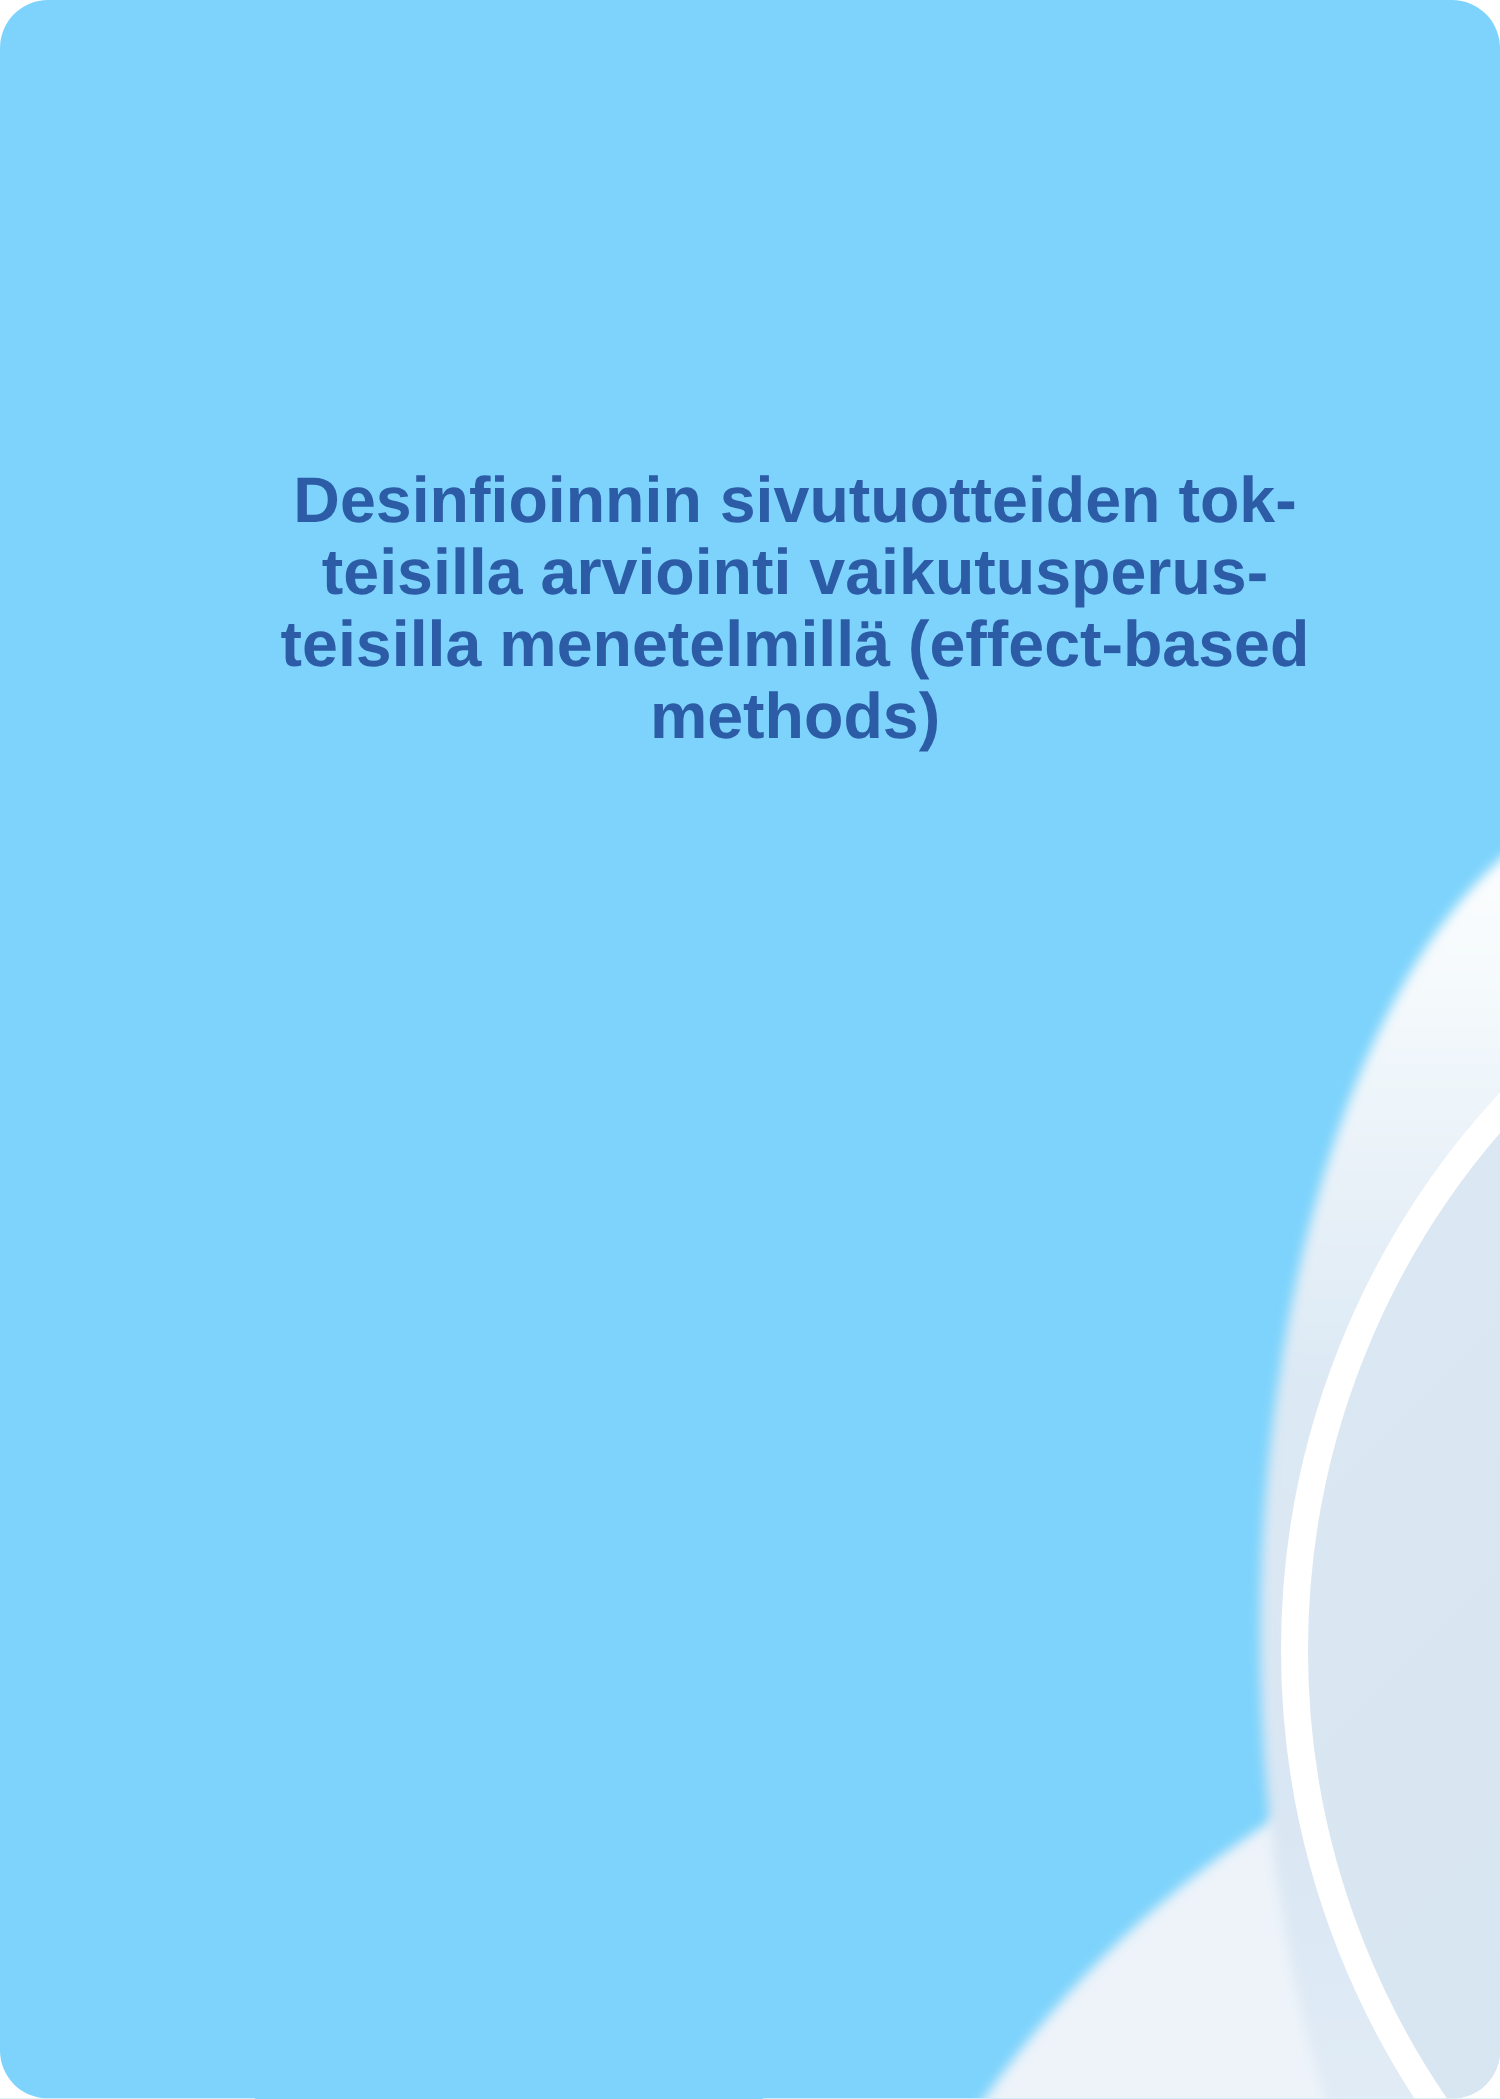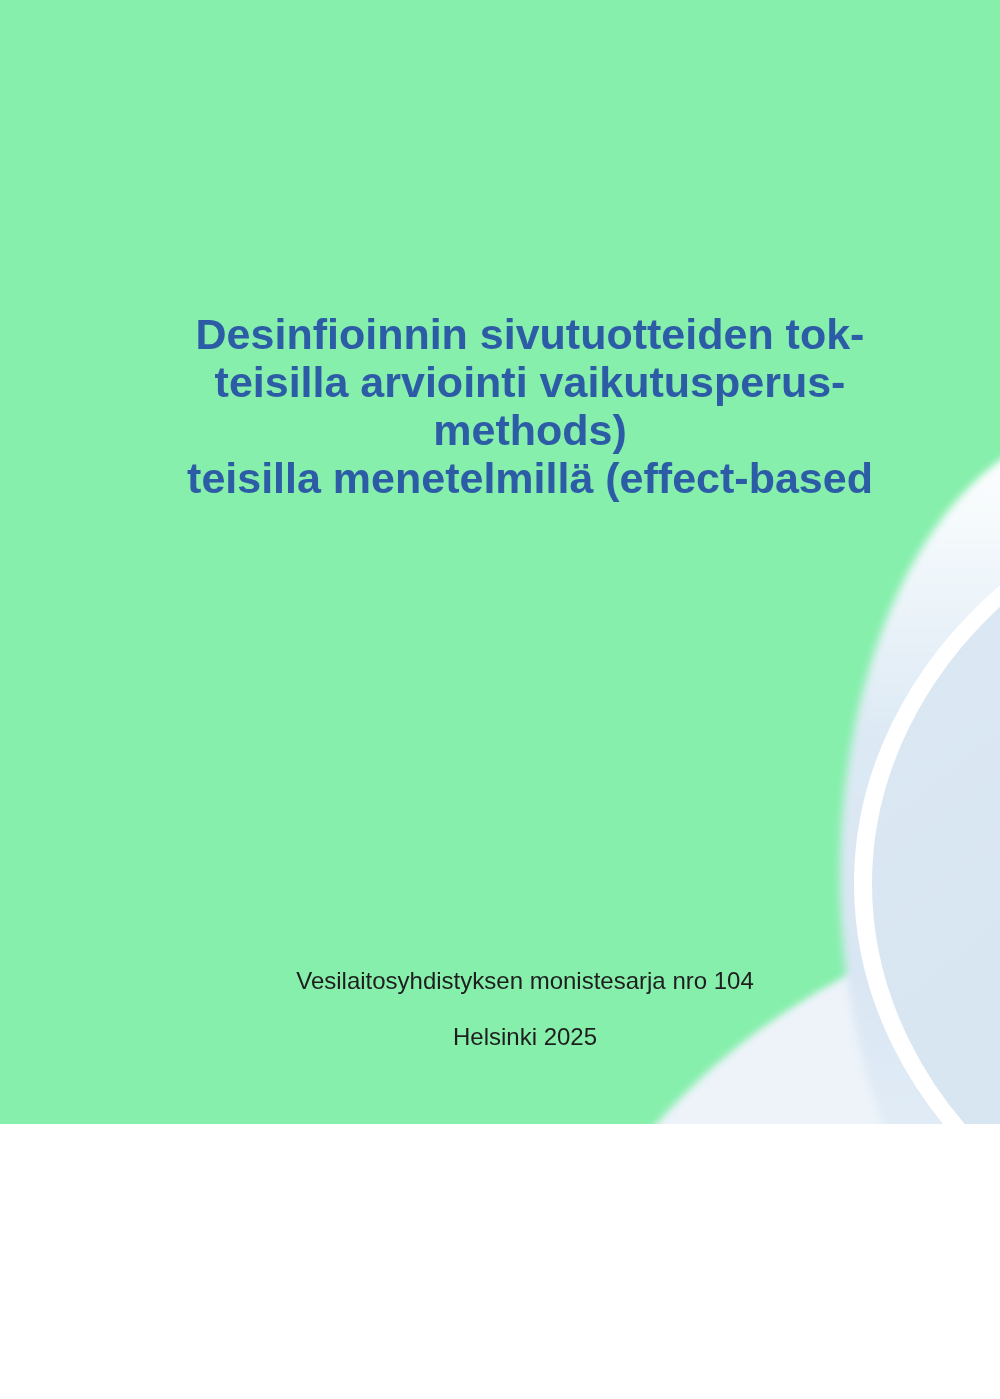--- a/index.html
+++ b/index.html
@@ -3,24 +3,25 @@
 <meta charset="utf-8">
 <style>
   html, body {
     margin: 0;
     padding: 0;
     background: #ffffff;
   }
   .page {
     position: relative;
     width: 1000px;
-    height: 1124px;
-    background: #86efac;
+    height: 1399px;
+    background: #7dd3fc;
     overflow: hidden;
     font-family: "Liberation Sans", sans-serif;
+    border-radius: 32px;
   }
   .decor-svg {
     position: absolute;
     inset: 0;
     width: 100%;
     height: 100%;
     z-index: 0;
   }
   .cover-title {
     position: absolute;
@@ -74,21 +75,19 @@
     <circle cx="1230" cy="1800" r="700" filter="url(#soft)" fill="#edf3f9"></circle>
 
     <ellipse cx="1100" cy="1090" rx="260" ry="560" fill="url(#gradA)" filter="url(#soft)"></ellipse>
 
     <circle cx="1400" cy="1100" r="537" fill="url(#gradE)" stroke="#ffffff" stroke-width="18"></circle>
   </svg>
 
   <div class="cover-title">
     <div>Desinfioinnin sivutuotteiden tok-</div>
     <div>teisilla arviointi vaikutusperus-</div>
+    <div>teisilla menetelmillä (effect-based</div>
     <div>methods)</div>
-    <div>teisilla menetelmillä (effect-based</div>
   </div>
 
-  <div class="imprint-line imprint-series">Vesilaitosyhdistyksen monistesarja nro 104</div>
 
-  <div class="imprint-line imprint-place">Helsinki 2025</div>
 
 </div>
 
 </body></html>

